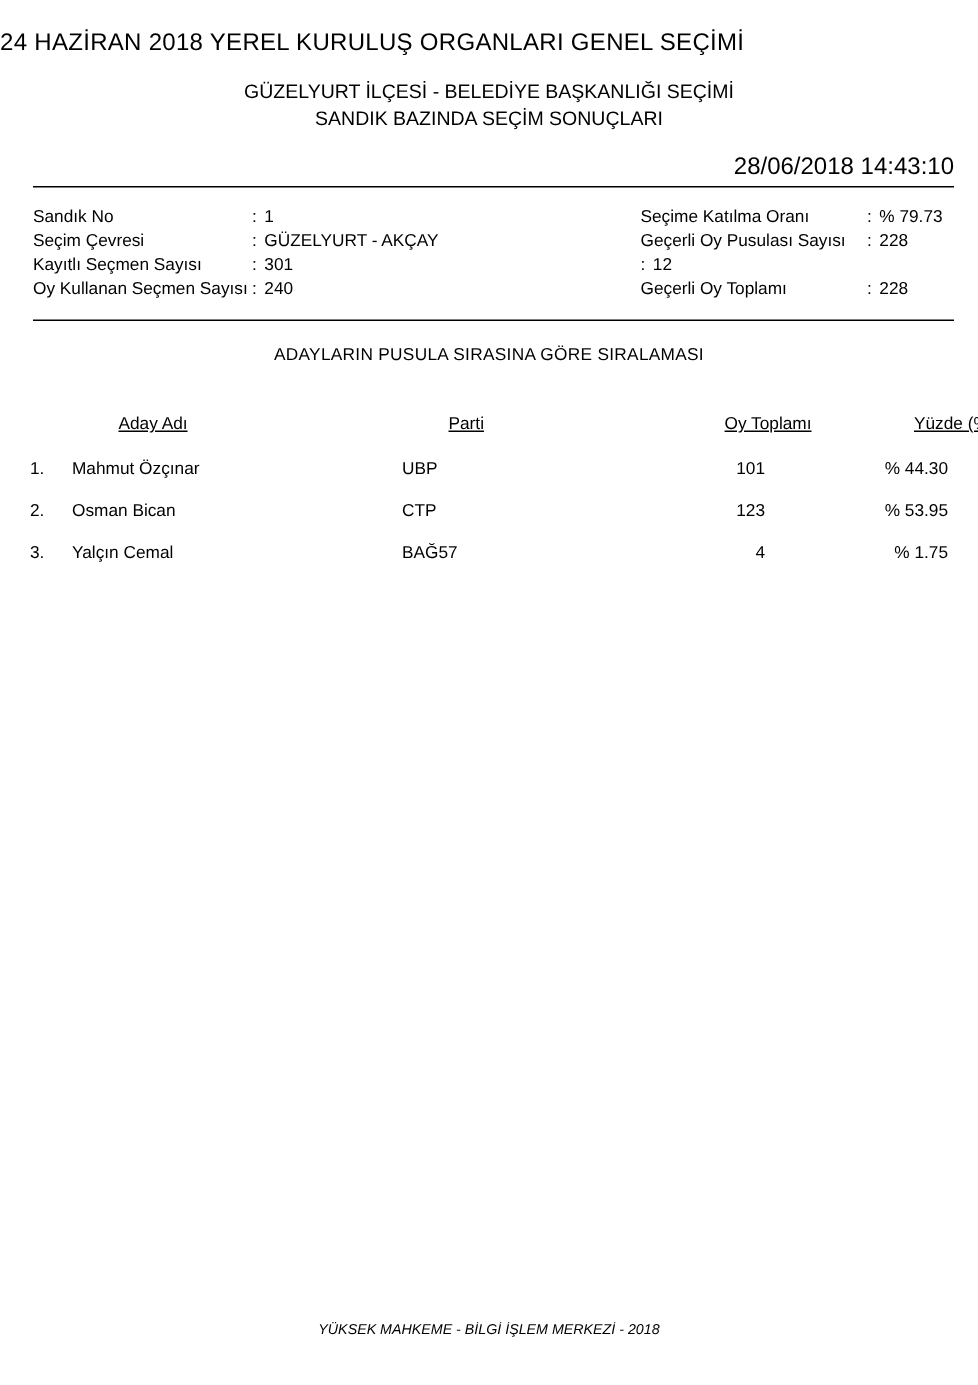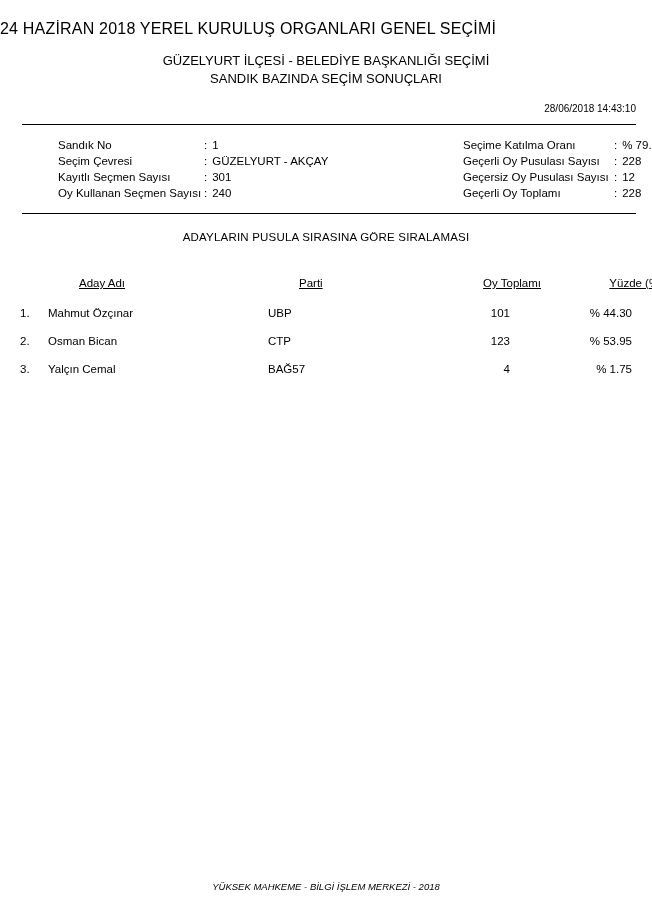--- a/index.html
+++ b/index.html
@@ -15,33 +15,33 @@
     position: absolute; top: 20px; left: 0; width: 616px;
     text-align: left; font-size: 16px; letter-spacing: 0.2px;
     white-space: nowrap;
   }
   .subtitle {
     position: absolute; top: 52px; left: 0; width: 652px;
     text-align: center; font-size: 13px; line-height: 18px;
   }
   .timestamp {
     position: absolute; top: 103px; right: 16px;
-    font-size: 10px;
+    font-size: 16px;
   }
   .rule {
     position: absolute; left: 22px; right: 16px;
     border-top: 1.5px solid #000;
   }
   .rule-top { top: 124px; }
   .rule-bottom { top: 213px; }
 
   .summary-col { position: absolute; top: 137px; }
   .summary-left { left: 22px; }
   .summary-right { left: 427px; }
-  .srow { display: flex; font-size: 11.5px; line-height: 16px; white-space: nowrap; margin-left: 36px; }
+  .srow { display: flex; font-size: 11.5px; line-height: 16px; white-space: nowrap; }
   .summary-left .lbl { width: 146px; }
   .summary-right .lbl { width: 151px; }
   .sep { margin-right: 5px; }
 
   .section-title {
     position: absolute; top: 231px; left: 0; width: 652px;
     text-align: center; font-size: 11.5px; letter-spacing: 0.2px;
   }
 
   .thead, .trow { position: absolute; left: 0; width: 652px; height: 15px; font-size: 11.5px; }
@@ -105,21 +105,20 @@
       <span class="lbl">Seçime Katılma Oranı</span>
       <span class="sep">:</span>
       <span class="val">% 79.73</span>
     </div>
     <div class="srow">
       <span class="lbl">Geçerli Oy Pusulası Sayısı</span>
       <span class="sep">:</span>
       <span class="val">228</span>
     </div>
     <div class="srow">
-      <span class="lbl">Geçersiz Oy Pusulası Sayısı</span>
       <span class="sep">:</span>
       <span class="val">12</span>
     </div>
     <div class="srow">
       <span class="lbl">Geçerli Oy Toplamı</span>
       <span class="sep">:</span>
       <span class="val">228</span>
     </div>
   </div>
 

